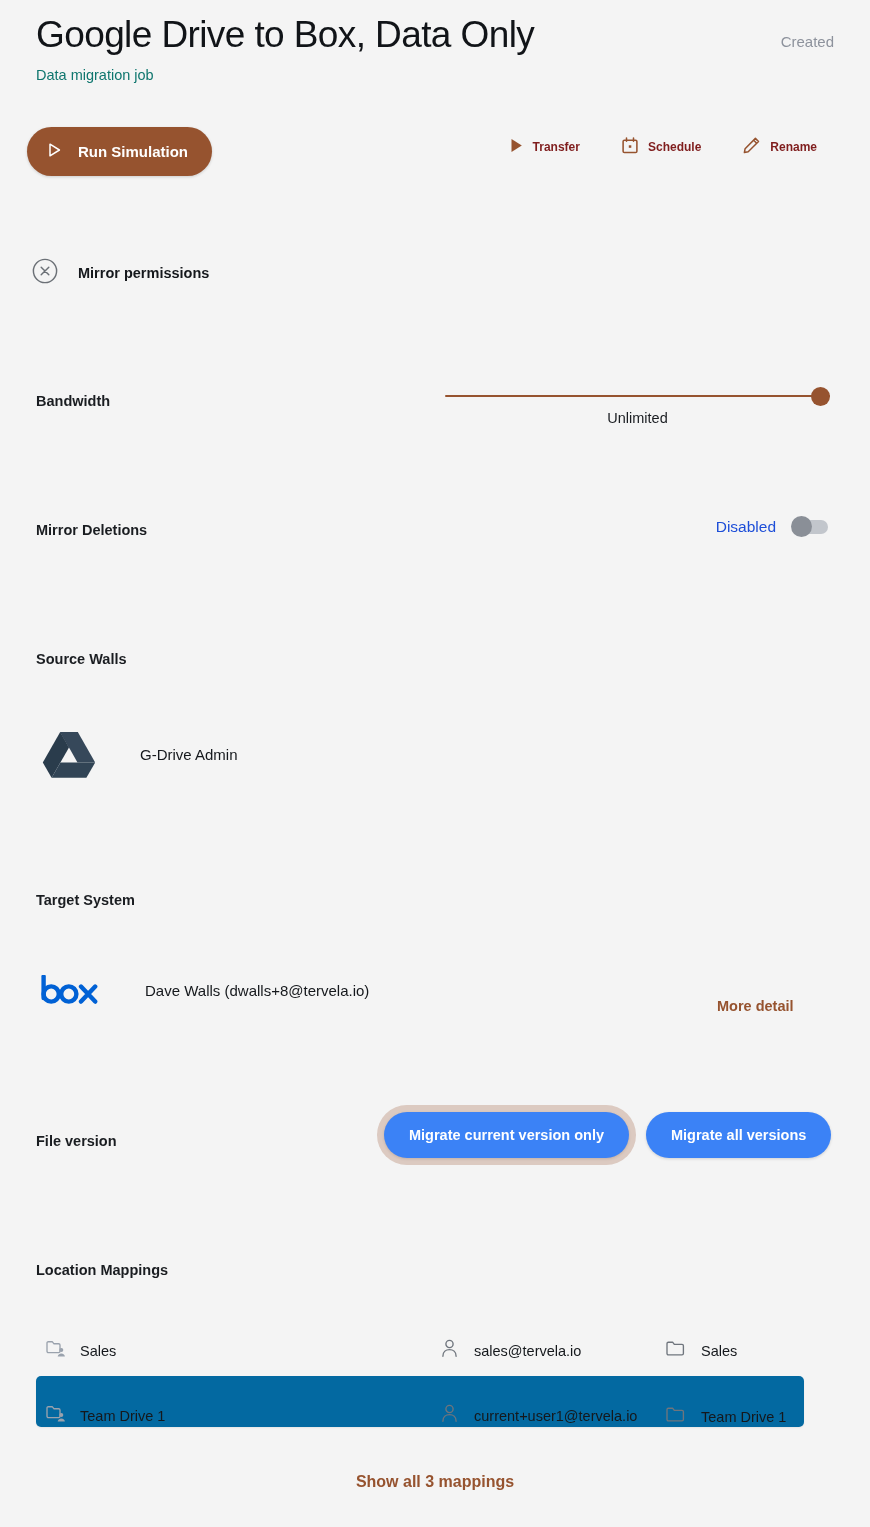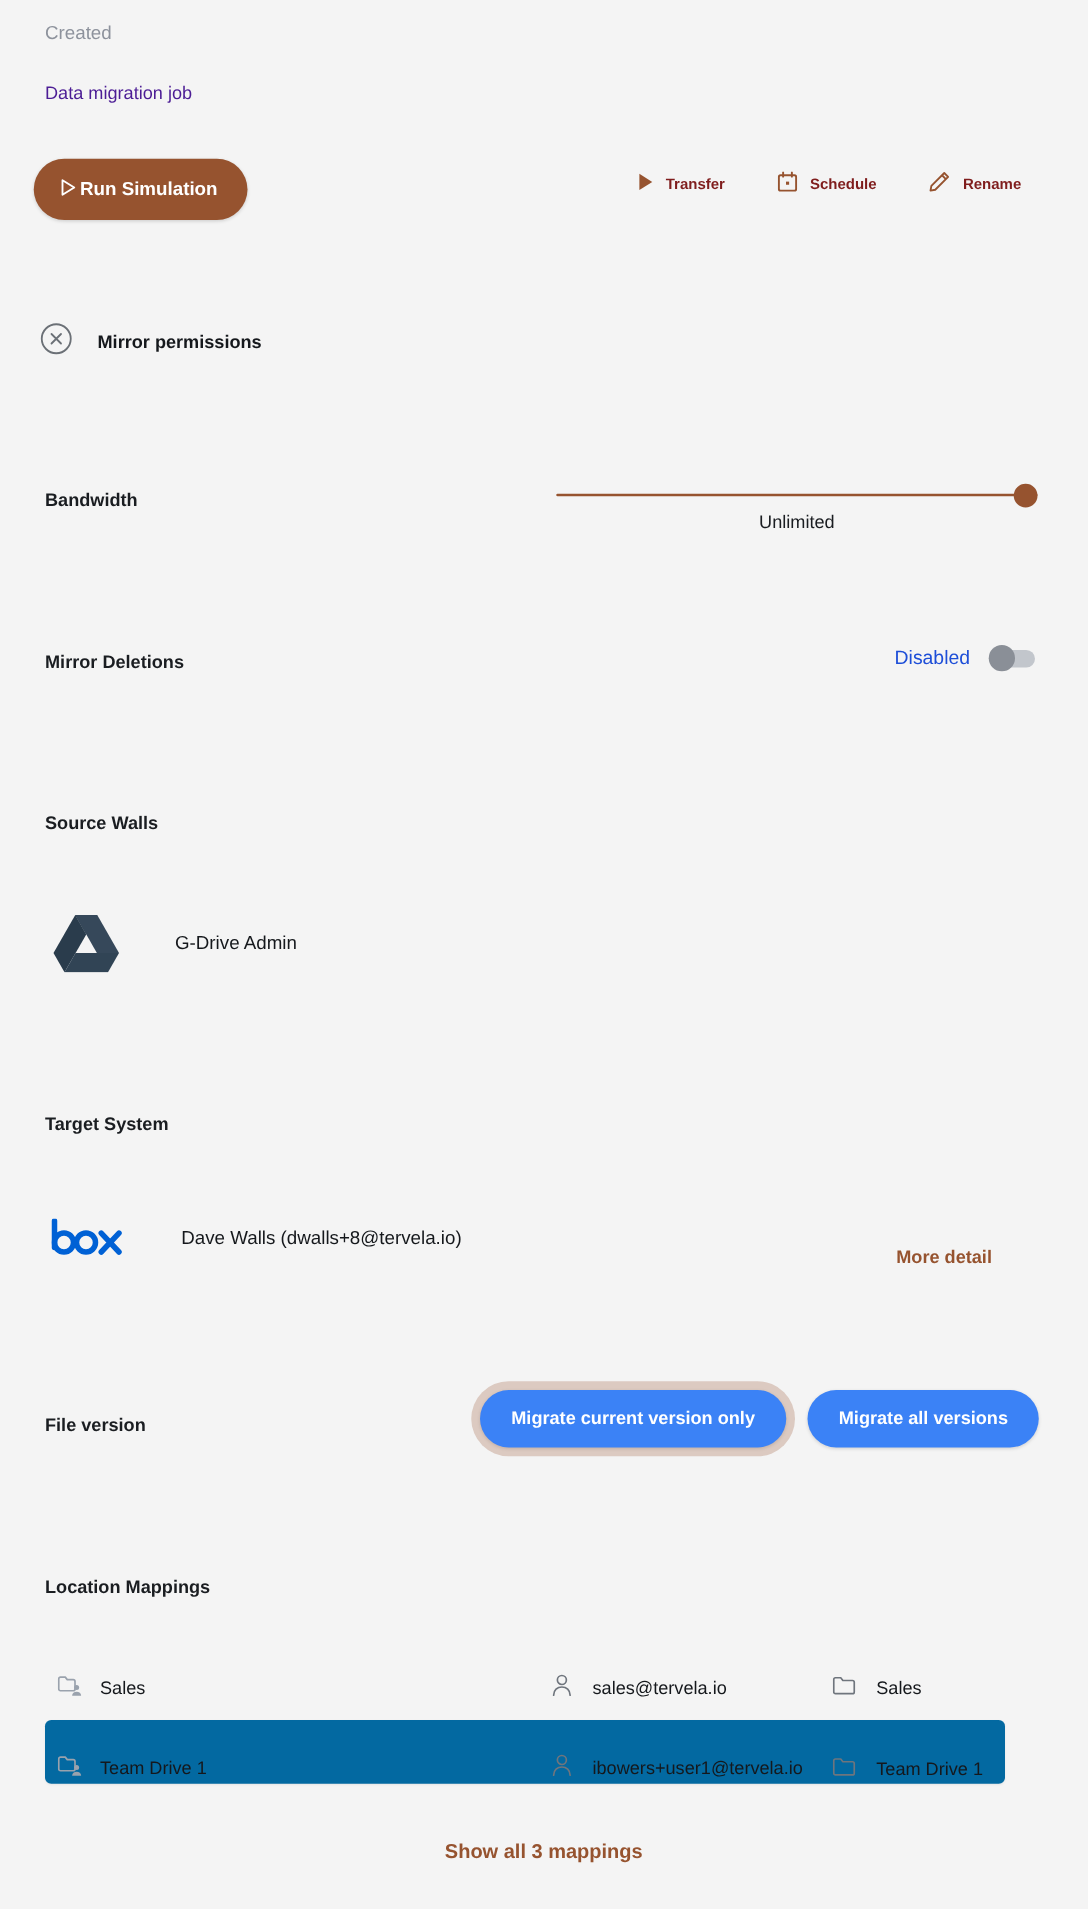--- a/index.html
+++ b/index.html
@@ -46,21 +46,21 @@
     font-size: 15px;
     color: #8d929c;
     font-weight: 400;
     white-space: nowrap;
     padding-top: 4px;
   }
   .subtitle {
     position: absolute;
     left: 36px; top: 67px;
     font-size: 14.5px;
-    color: #4c1d95;
+    color: #0f766e;
     font-weight: 400;
   }
 
   
   .action-bar {
     position: absolute;
     left: 0; top: 127px;
     width: 870px;
     height: 50px;
   }
@@ -71,21 +71,21 @@
     padding: 0 24px 0 20px;
     border: none;
     border-radius: 26px;
     background: #96532f;
     color: #ffffff;
     font-size: 15px;
     font-family: "Liberation Sans", sans-serif;
     font-weight: 600;
     display: flex;
     align-items: center;
-    gap: 2px;
+    gap: 16px;
     cursor: pointer;
     box-shadow: 0 1px 3px rgba(0,0,0,0.16);
   }
   .run-btn .play-outline { flex: 0 0 auto; display: block; }
 
   .actions-right {
     position: absolute;
     right: 53px; top: 4px;
     display: flex;
     align-items: center;
@@ -316,20 +316,21 @@
     padding: 5px 0;
   }
 </style>
 </head>
 <body>
 
 <div class="page">
 
   <div class="header">
     <div class="title-row">
+      <div class="page-title">Google Drive to Box, Data Only</div>
       <div class="status-text">Created</div>
     </div>
     <div class="subtitle">Data migration job</div>
   </div>
 
   <div class="action-bar">
 
     <button class="run-btn">
       <span class="play-outline">
         <svg width="15" height="16" viewBox="0 0 15 16" fill="none">
@@ -483,21 +484,21 @@
         </span>
         <span class="map-text">Team Drive 1</span>
       </div>
       <div class="map-user">
         <span class="map-ic">
           <svg width="17" height="19" viewBox="0 0 17 19" fill="none">
             <circle cx="8.5" cy="5.0" r="3.6" stroke="#6f757d" stroke-width="1.35"></circle>
             <path d="M1.9 17.2 C1.9 13.0 4.9 10.6 8.5 10.6 C12.1 10.6 15.1 13.0 15.1 17.2" stroke="#6f757d" stroke-width="1.35" stroke-linecap="round"></path>
           </svg>
         </span>
-        <span class="map-text">ibowers+user1@tervela.io</span>
+        <span class="map-text">current+user1@tervela.io</span>
       </div>
       <div class="map-dst">
         <span class="map-ic">
           <svg width="19" height="17" viewBox="0 0 19 17" fill="none">
             <path d="M1 3.6 C1 2.8 1.6 2.2 2.4 2.2 H6.6 L8.3 4.4 H16.0
                      C16.8 4.4 17.4 5.0 17.4 5.8 V13.5 C17.4 14.3 16.8 14.9 16.0 14.9
                      H2.4 C1.6 14.9 1 14.3 1 13.5 Z" stroke="#6f757d" stroke-width="1.35" stroke-linejoin="round"></path>
           </svg>
         </span>
         <span class="map-text">Team Drive 1</span>

